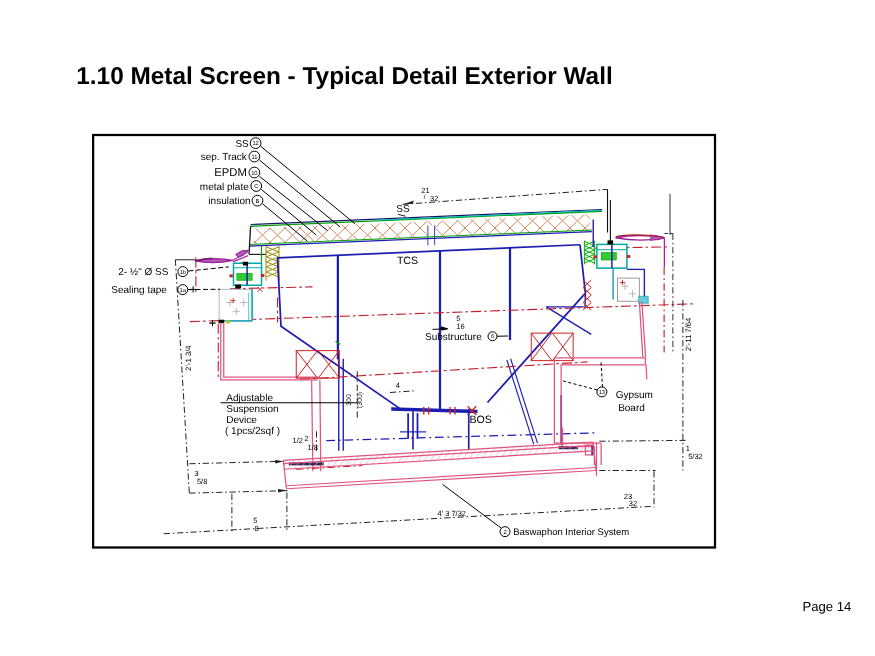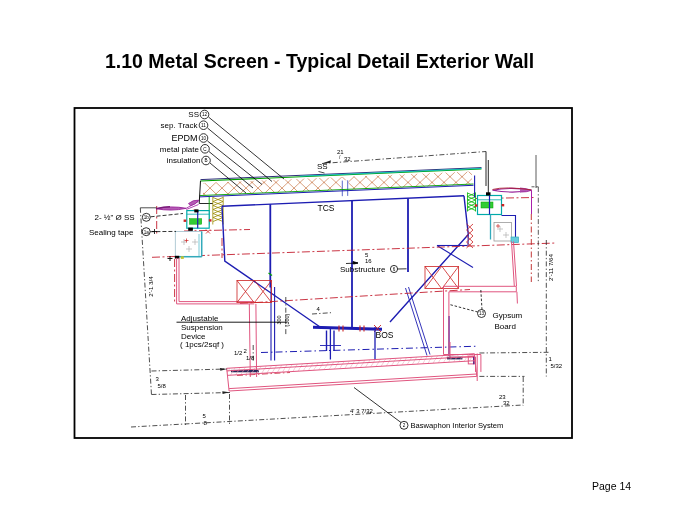--- a/index.html
+++ b/index.html
@@ -1,17 +1,17 @@
 <!DOCTYPE html>
 <html><head>
 <meta charset="utf-8">
 <style>
   html,body{margin:0;padding:0;background:#ffffff;width:700px;height:525px;overflow:hidden;}
-  .title{position:absolute;left:61px;top:49.5px;font-family:"Liberation Sans",sans-serif;font-weight:bold;font-size:19.5px;color:#000;white-space:nowrap;margin-left:44px;}
-  .page{position:absolute;left:592px;top:480px;font-family:"Liberation Sans",sans-serif;font-size:10.5px;color:#000;}
+  .title{position:absolute;left:61px;top:49.5px;font-family:"Liberation Sans",sans-serif;font-weight:bold;font-size:19.5px;color:#000;white-space:nowrap;}
+  .page{position:absolute;left:642px;top:480px;font-family:"Liberation Sans",sans-serif;font-size:10.5px;color:#000;}
   svg{position:absolute;left:0;top:0;}
   text{font-family:"Liberation Sans",sans-serif;fill:#000;}
 </style>
 </head>
 <body>
 <div class="title">1.10 Metal Screen - Typical Detail Exterior Wall</div>
 <div class="page">Page 14</div>
 <svg width="700" height="525" viewBox="0 0 700 525">
 <defs>
 <pattern id="xh" width="12" height="11.4" patternUnits="userSpaceOnUse">

